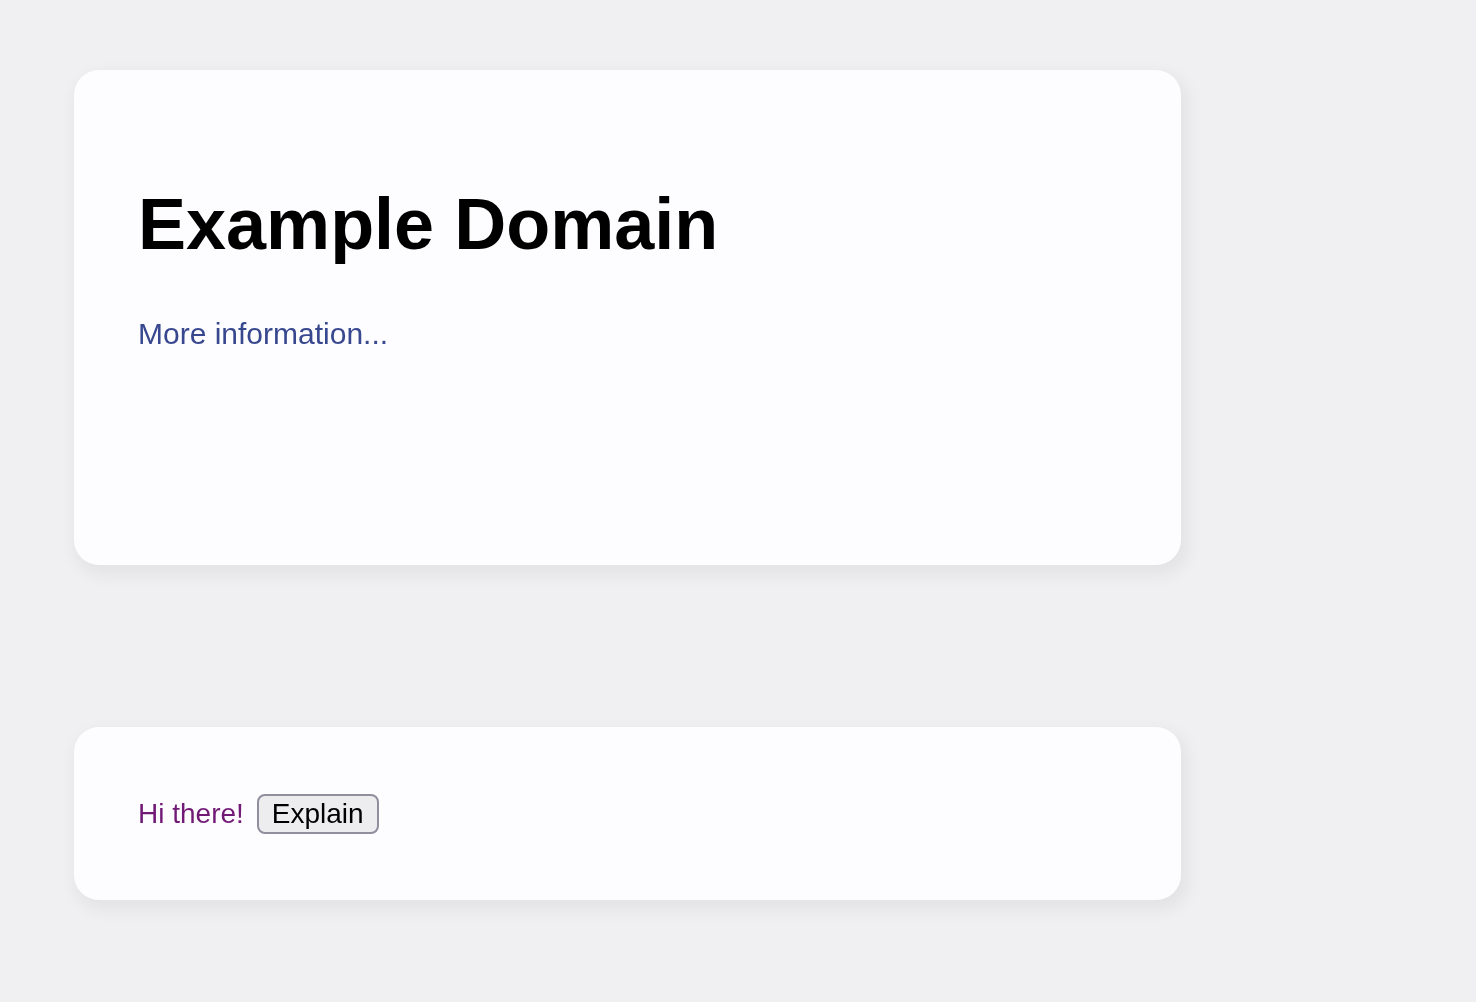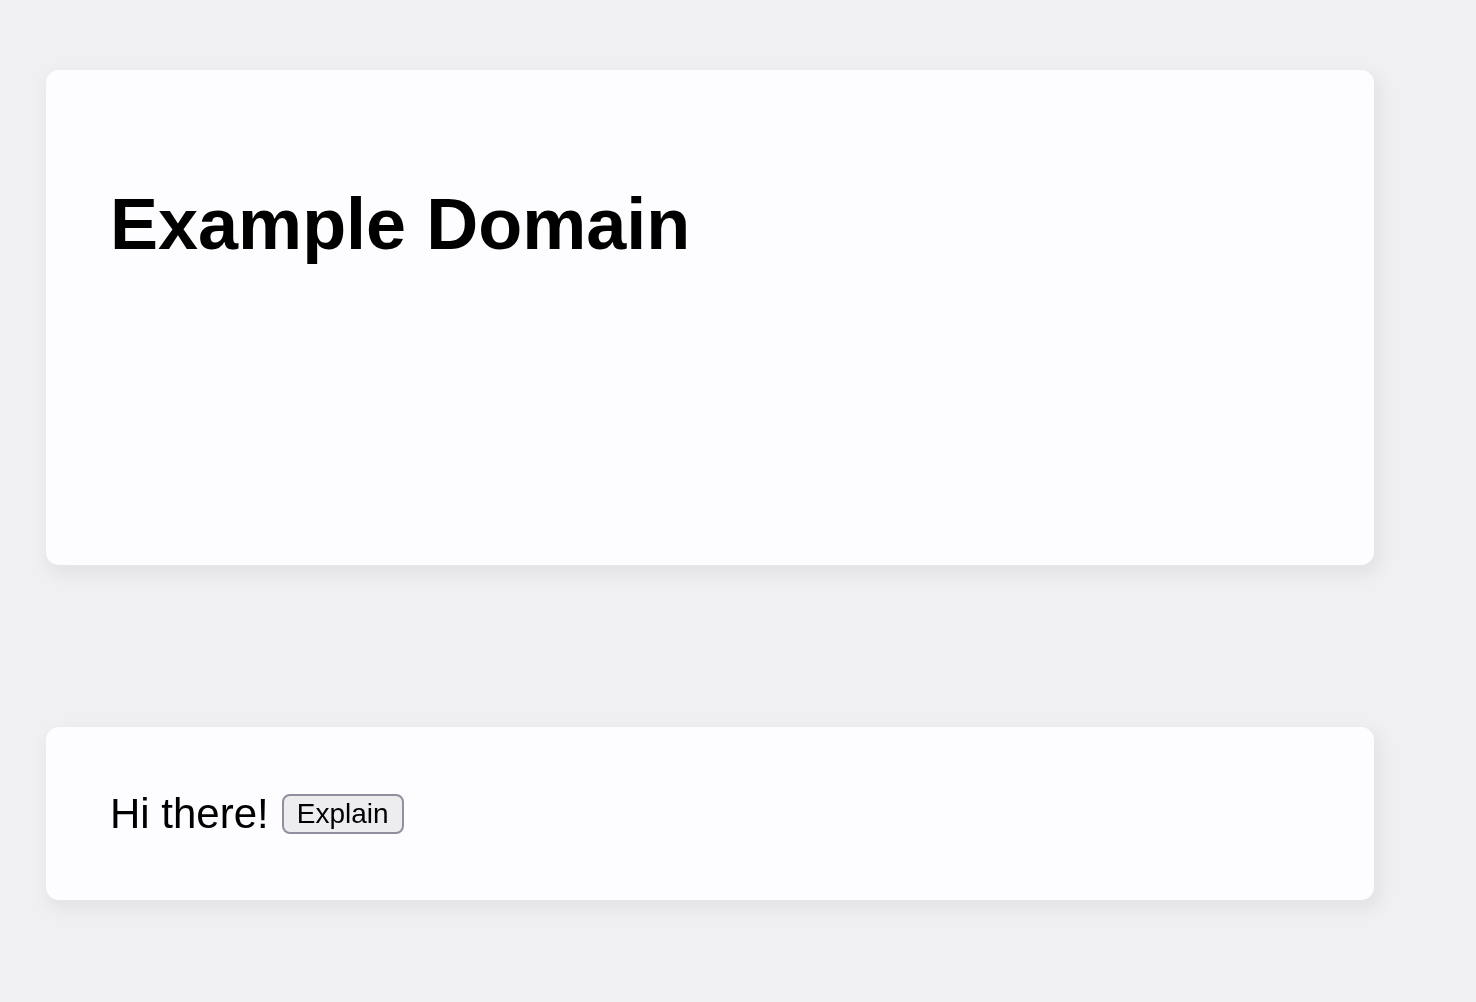--- a/index.html
+++ b/index.html
@@ -8,24 +8,24 @@
     padding: 0;
   }
   body {
     width: 1476px;
     height: 1002px;
     background-color: #f0f0f2;
     font-family: "Liberation Sans", sans-serif;
     overflow: hidden;
   }
   .card {
-    width: 1328px;
-    margin-left: 46px;
+    width: 1107px;
+    margin-left: 74px;
     background-color: #fdfdff;
-    border-radius: 13px;
+    border-radius: 25px;
     box-shadow: 4px 7px 16px 4px rgba(0, 0, 0, 0.05);
   }
   .main-card {
     margin-top: 70px;
     height: 495px;
     padding: 64px;
     overflow: hidden;
   }
   .main-card h1 {
     margin: 48px 0;
@@ -51,41 +51,44 @@
     cursor: pointer;
   }
   .widget-card {
     margin-top: 162px;
     height: 173px;
     display: flex;
     align-items: center;
     padding: 0 64px;
   }
   .greeting {
-    font-size: 42px;
+    font-size: 28px;
     line-height: 40px;
-    color: #000000;
+    color: #701a75;
   }
   .explain-button {
     margin-left: 13px;
     font-family: "Liberation Sans", sans-serif;
     font-size: 28px;
     line-height: 30px;
     color: #000000;
     background-color: #ededf0;
     border: 2px solid #8f8f9d;
     border-radius: 8px;
     padding: 3px 13px;
     height: 40px;
     cursor: pointer;
   }
 </style>
 </head>
 <body>
 
 <div class="card main-card">
   <h1>Example Domain</h1>
+  <p class="link-row">
+    <a class="more-info" href="#">More information...</a>
+  </p>
 </div>
 
 <div class="card widget-card">
   <span class="greeting">Hi there!</span>
   <button class="explain-button">Explain</button>
 </div>
 
 </body></html>

